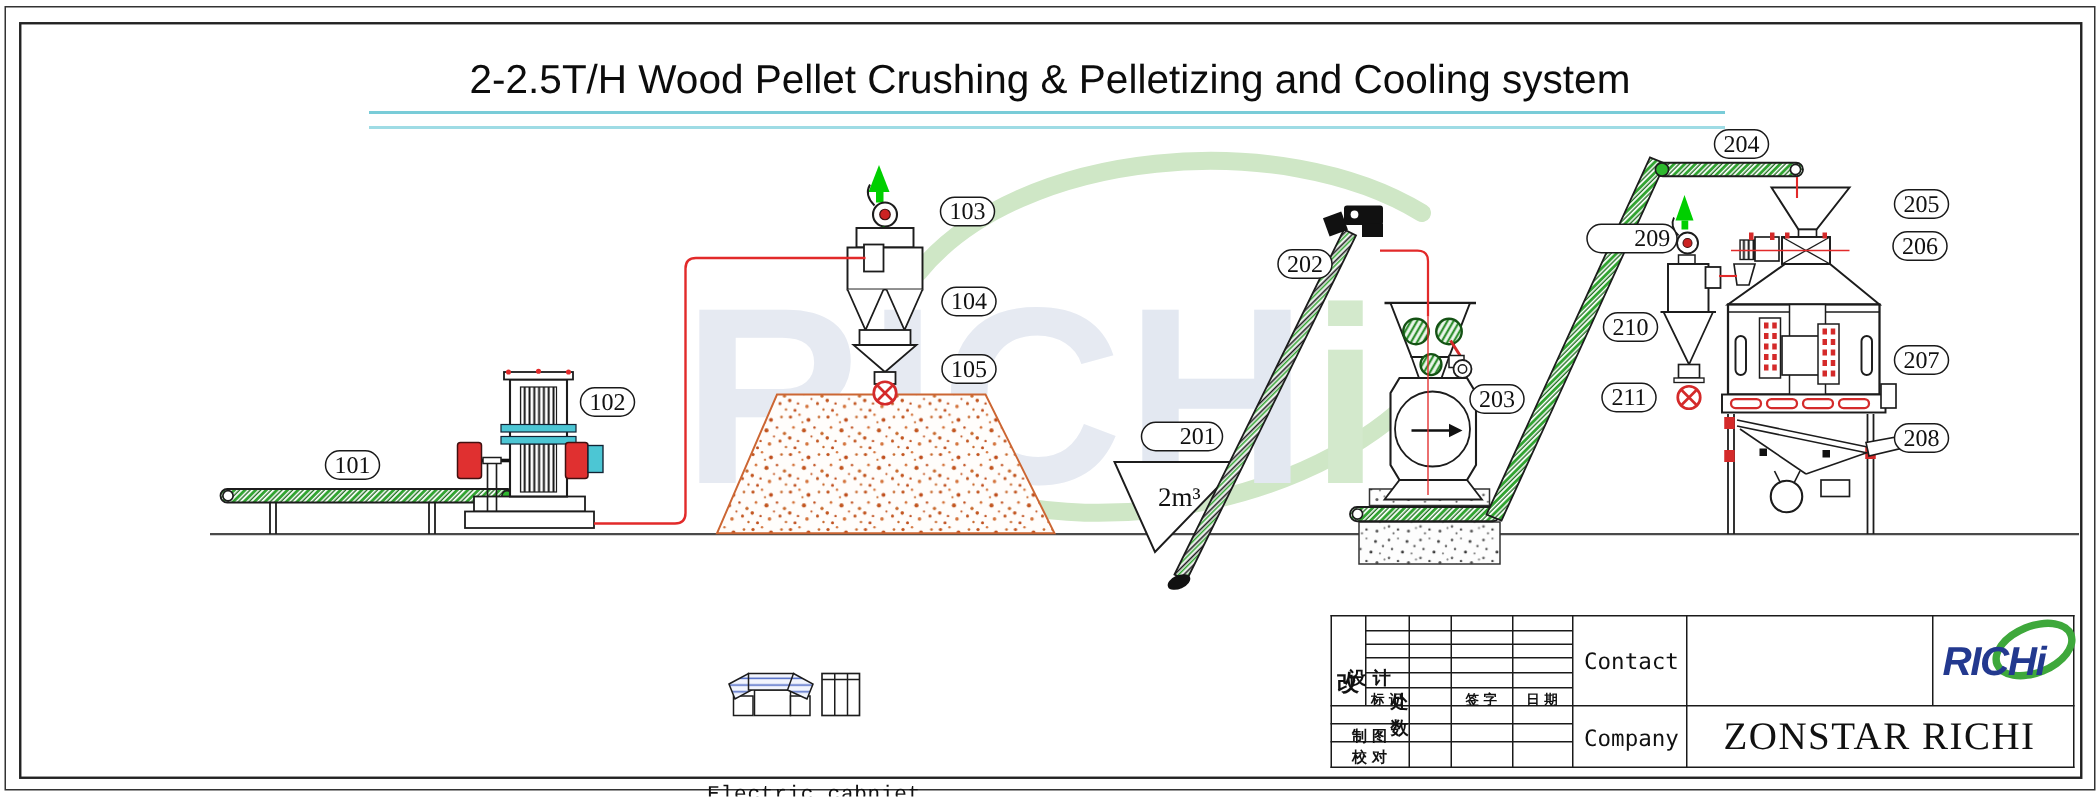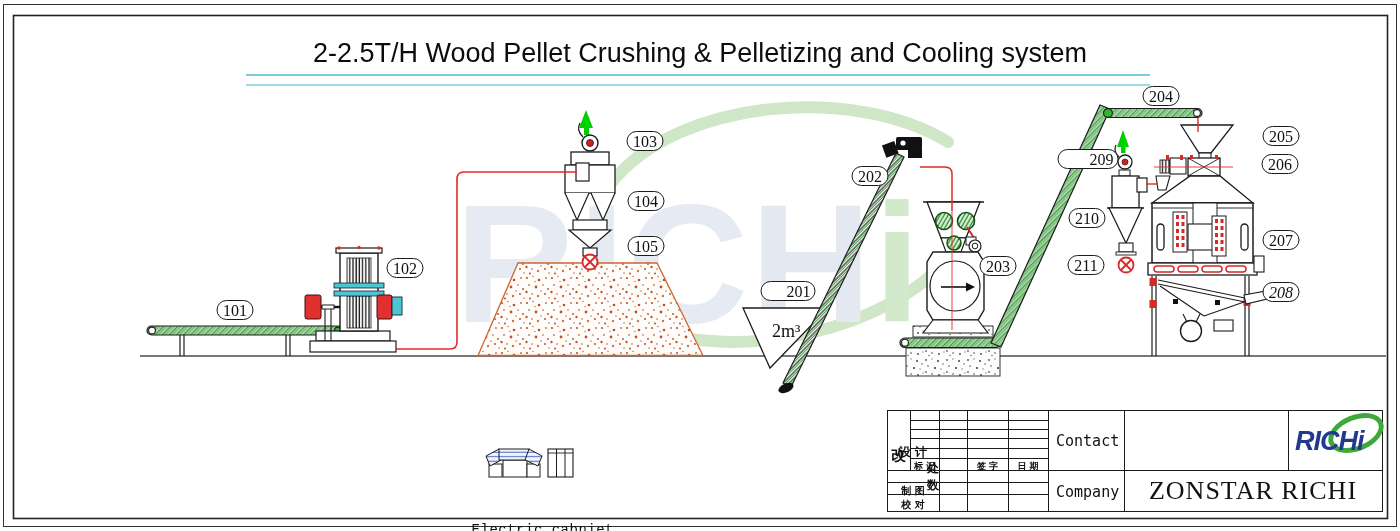--- a/index.html
+++ b/index.html
@@ -337,21 +337,21 @@
     <div class="callout" style="left: 645px; top: 141px;">103</div>
     <div class="callout" style="left: 646px; top: 201px;">104</div>
     <div class="callout" style="left: 646px; top: 246px;">105</div>
     <div class="callout" style="left: 788px; top: 291px; padding-left: 25px;">201</div>
     <div class="callout" style="left: 870px; top: 176px;">202</div>
     <div class="callout" style="left: 998px; top: 266px;">203</div>
     <div class="callout" style="left: 1161px; top: 96px;">204</div>
     <div class="callout" style="left: 1281px; top: 136px;">205</div>
     <div class="callout" style="left: 1280px; top: 164px;">206</div>
     <div class="callout" style="left: 1281px; top: 240px;">207</div>
-    <div class="callout" style="left: 1281px; top: 292px; font-style: italic;">208</div>
+    <div class="callout" style="left: 1281px; top: 292px;">208</div>
     <div class="callout" style="left: 1088px; top: 159px; padding-left: 31px;">209</div>
     <div class="callout" style="left: 1087px; top: 218px;">210</div>
     <div class="callout" style="left: 1086px; top: 265px;">211</div>
   </div>
 
 <div class="abs cab-label">Electric cabniet</div>
 
 <div>
   <div class="tb-line" style="left:887px;top:410px;width:1px;height:102px"></div>
   <div class="tb-line" style="left:910px;top:410px;width:1px;height:60px"></div>

